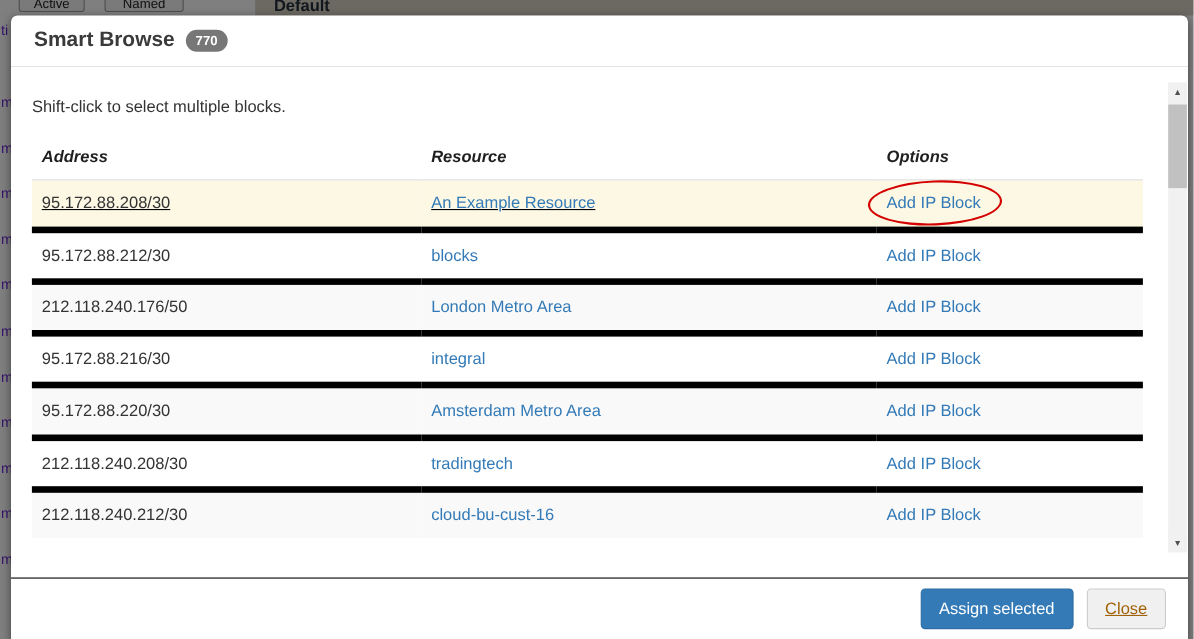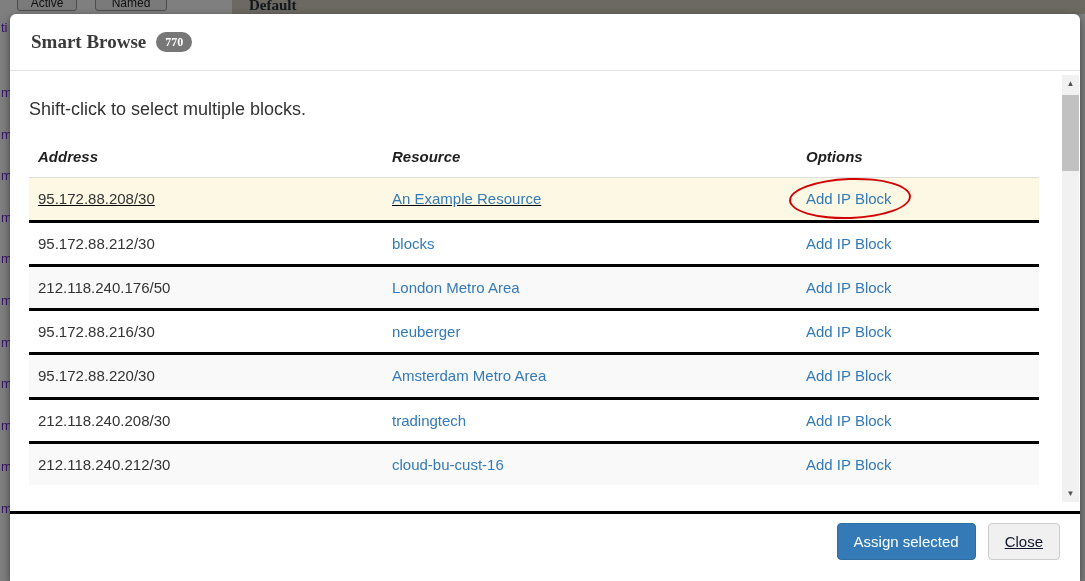--- a/index.html
+++ b/index.html
@@ -11,54 +11,54 @@
 
   
   .bg-page { position:absolute; inset:0; background:#fff; }
   .bg-tab {
     position:absolute; top:-16px; height:27px; background:#f5f5f5;
     border:1px solid #9c9c9c; border-radius:3px; font-size:12px; color:#222;
     display:flex; align-items:flex-end; justify-content:center; padding-bottom:0px;
   }
   .bg-tab.t0 { left:17px;  width:60px; }
   .bg-tab.t1 { left:95px;  width:72px; }
-  .bg-panel-header { position:absolute; left:232px; top:0; right:0; height:14px; background:#d8d2c4; overflow:visible;font-family:Liberation Serif, serif; }
+  .bg-panel-header { position:absolute; left:232px; top:0; right:0; height:14px; background:#d8d2c4; overflow:visible; }
   .bg-panel-title { position:absolute; left:17px; top:-3px; font-size:15px; font-weight:bold; color:#232f3a; white-space:nowrap; }
   .bg-frag { position:absolute; left:1px; font-size:13px; color:#6d28d9; white-space:nowrap; }
 
   .backdrop { position:absolute; inset:0; background:rgba(0,0,0,0.5); }
 
   
   .modal {
     position:absolute; left:10px; top:14px; width:1070px; height:567px;
     background:#fff; border-radius:6px 6px 0 0;
     box-shadow:0 3px 9px rgba(0,0,0,.5);
   }
   .modal-header {
-    height:57px; border-bottom:1px solid #e5e5e5;
-    display:flex; align-items:center; gap:10px; padding:0 21px;font-family:Liberation Serif, serif;
+    height:47px; border-bottom:1px solid #e5e5e5;
+    display:flex; align-items:center; gap:10px; padding:0 21px;
   }
   .modal-title { font-size:19px; font-weight:600; color:#3a3a3a; }
   .badge {
     background:#777; color:#fff; font-size:12px; font-weight:bold;
     padding:3px 9px; border-radius:10px; line-height:1.2;
   }
 
   .modal-body { position:relative; padding:28px 40px 0 19px; }
-  .hint { font-size:18px; color:#333; }
+  .hint { font-size:15px; color:#333; }
 
   table.blocks {
     border-collapse:collapse; margin-top:16px; width:1010px;
     table-layout:fixed; font-size:15px; line-height:1.15;
   }
   table.blocks th {
     text-align:left; color:#1f1f1f; font-size:15px;
     padding:12px 9px; border-bottom:1px solid #dddddd;font-style:italic;
   }
-  table.blocks td { padding:12px 9px; color:#333; border-top:3px solid #000000; }
+  table.blocks td { padding:12px 9px; color:#333; border-top:6px solid #000000; }
   table.blocks tbody tr:first-child td { border-top:none; }
   table.blocks tbody tr:nth-child(odd) { background:#f9f9f9; }
   table.blocks tbody tr.highlight { background:#fcf8e3 !important;text-decoration:underline; }
   table.blocks a { color:#337ab7; text-decoration:none; cursor:pointer; }
 
   .circle-wrap { position:relative; display:inline-block; }
   .red-ellipse {
     position:absolute; left:-17px; top:-12px;
     width:calc(100% + 36px); height:41px;
     border:2px solid #d40000; border-radius:50%;
@@ -69,31 +69,31 @@
   .scrollbar { position:absolute; top:61px; bottom:79px; right:1px; width:17px; background:#f1f1f1; }
   .sb-arrow {
     position:absolute; left:0; width:17px; height:17px; background:#f1f1f1;
     color:#505050; font-size:8px; display:flex; align-items:center; justify-content:center;
     cursor:pointer; user-select:none;
   }
   .sb-arrow.up { top:0; } .sb-arrow.down { bottom:0; }
   .sb-thumb { position:absolute; left:0; top:20px; width:17px; height:76px; background:#c1c1c1; cursor:pointer; }
 
   .modal-footer {
-    position:absolute; left:0; right:0; bottom:0; height:70px;
-    border-top:3px solid #000000; padding:9px 20px;
+    position:absolute; left:0; right:0; bottom:0; height:56px;
+    border-top:1px solid #000000; padding:9px 20px;
     display:flex; justify-content:flex-end; align-items:flex-start; gap:12px;
     background:#fff;
   }
   .btn {
     font-size:15px; border-radius:4px; padding:7px 16px; cursor:pointer;
     border:1px solid transparent; font-family:inherit; line-height:1.4;
   }
   .btn-primary { background:#337ab7; border-color:#2e6da4; color:#fff; }
-  .btn-default { background:#f0f0f0; border-color:#cccccc; color:#0f172a;text-decoration:underline; }
+  .btn-default { background:#f0f0f0; border-color:#cccccc; color:#a16207;text-decoration:underline; }
 </style>
 </head>
 <body>
 
 <div class="bg-page">
   <div class="bg-tab t0">
     <span>Active</span>
   </div>
   <div class="bg-tab t1">
     <span>Named</span>
@@ -153,21 +153,21 @@
             <td><a href="#">blocks</a></td>
             <td><a href="#">Add IP Block</a></td>
           </tr>
           <tr>
             <td>212.118.240.176/50</td>
             <td><a href="#">London Metro Area</a></td>
             <td><a href="#">Add IP Block</a></td>
           </tr>
           <tr>
             <td>95.172.88.216/30</td>
-            <td><a href="#">neuberger</a></td>
+            <td><a href="#">integral</a></td>
             <td><a href="#">Add IP Block</a></td>
           </tr>
           <tr>
             <td>95.172.88.220/30</td>
             <td><a href="#">Amsterdam Metro Area</a></td>
             <td><a href="#">Add IP Block</a></td>
           </tr>
           <tr>
             <td>212.118.240.208/30</td>
             <td><a href="#">tradingtech</a></td>

